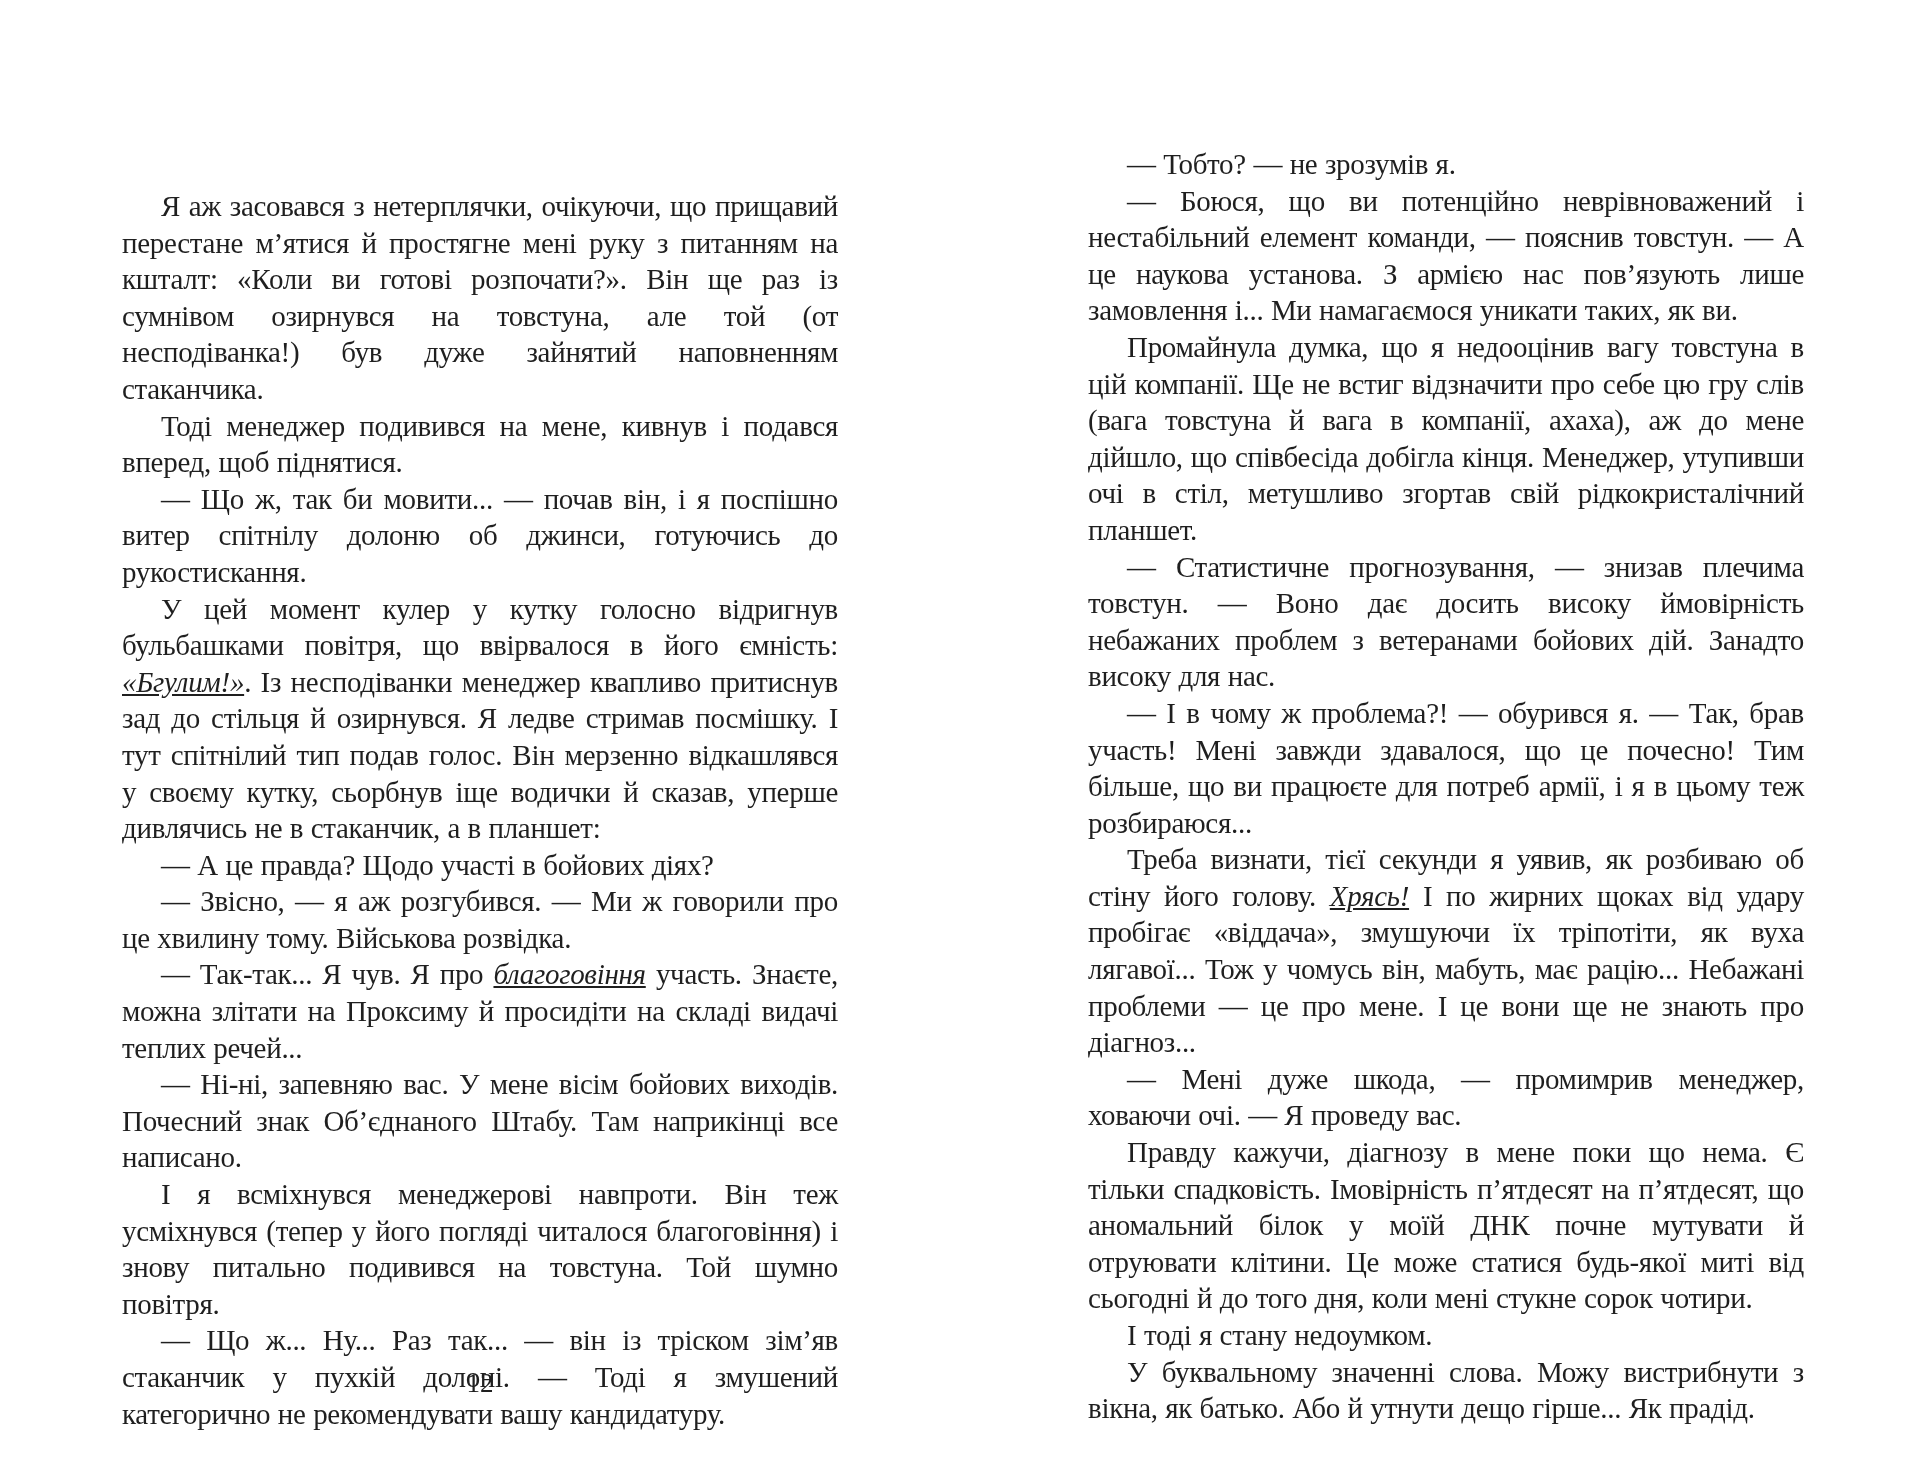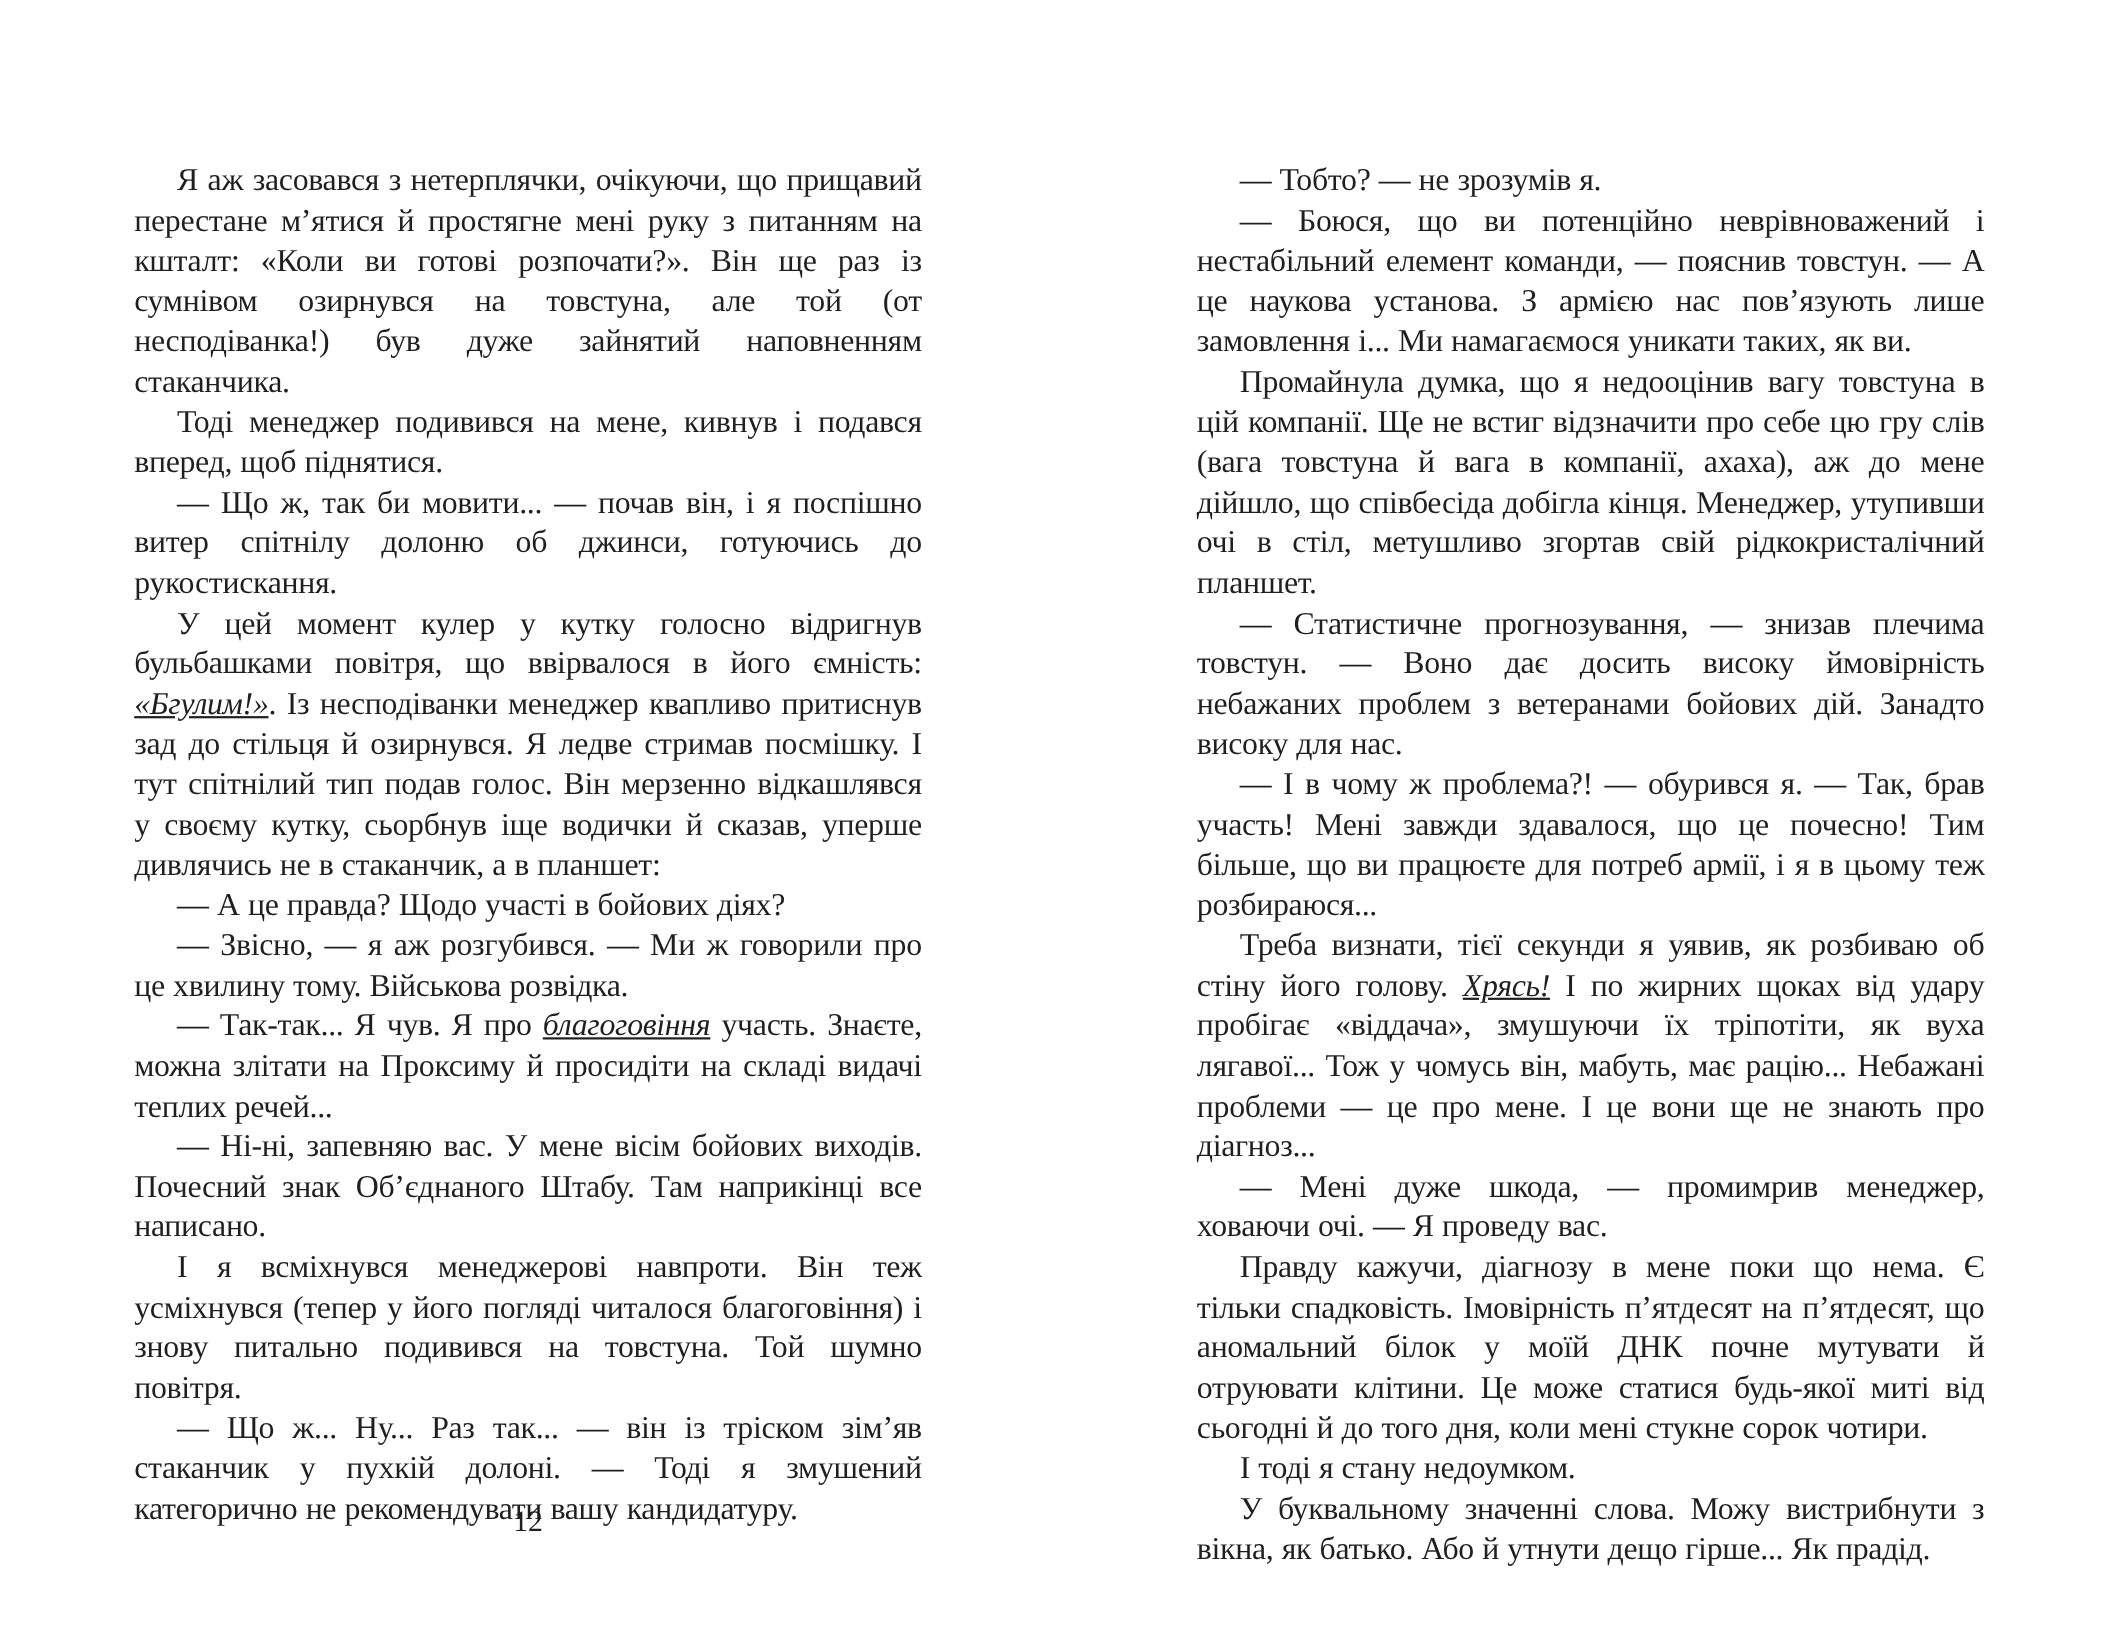--- a/index.html
+++ b/index.html
@@ -28,21 +28,21 @@
     font-size: 29px;
     line-height: 36.6px;
     letter-spacing: -0.3px;
     text-align: justify;
     word-spacing: 0.02em;
   }
   .text-col p.para em {
     font-style: italic;
     text-decoration: underline;
   }
-  .col-left  { left: 122px; }
+  .col-left  { left: 122px; margin-top: 42px; }
   .col-right { left: 1088px; }
   .page-number {
     position: absolute;
     top: 1348px;
     left: 122px;
     width: 716px;
     text-align: center;
     font-size: 27px;
     line-height: 36px;
     margin-top: 17px;

